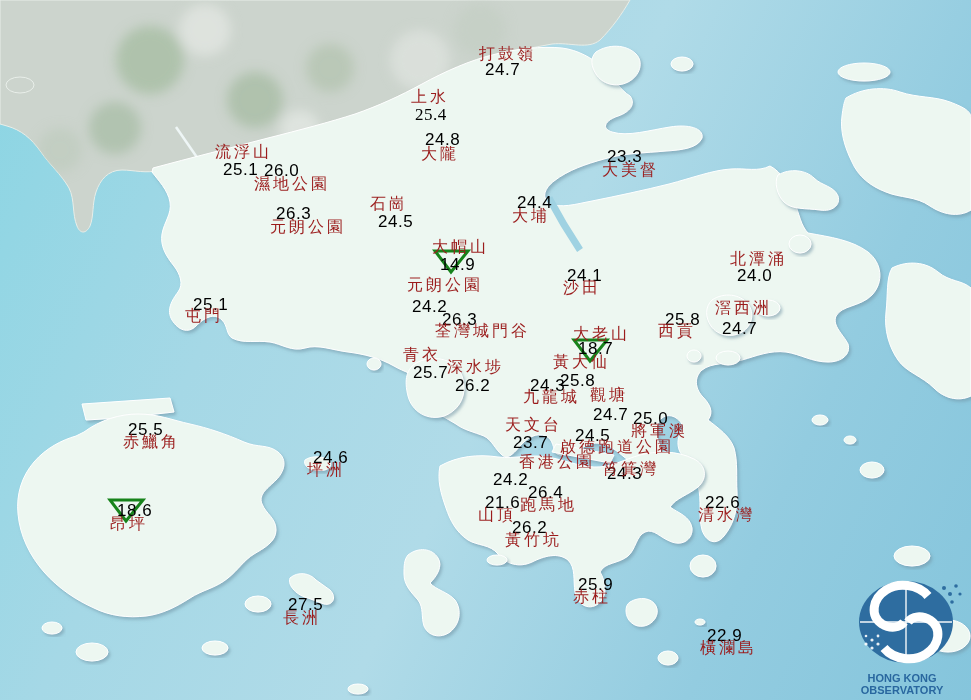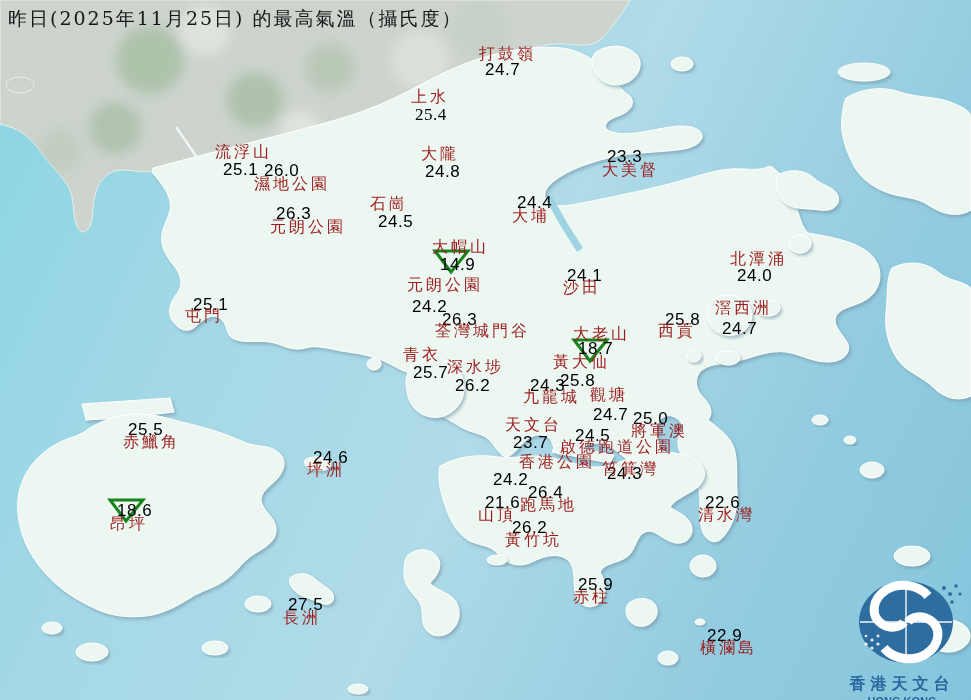--- a/index.html
+++ b/index.html
@@ -160,28 +160,27 @@
     <path class="land" d="M 892,268 C 908,260 926,262 938,272 C 950,282 962,280 971,288 L 971,396 C 958,402 944,398 934,388 C 922,376 906,372 898,360 C 889,347 884,330 886,312 C 888,296 886,278 892,268 Z"></path>
 
     <ellipse class="land" cx="820" cy="420" rx="8" ry="5"></ellipse>
     <ellipse class="land" cx="850" cy="440" rx="6" ry="4"></ellipse>
     <ellipse class="land" cx="872" cy="470" rx="12" ry="8"></ellipse>
     <ellipse class="land" cx="912" cy="556" rx="18" ry="10"></ellipse>
     <ellipse class="land" cx="948" cy="636" rx="22" ry="16"></ellipse>
     <ellipse class="land" cx="358" cy="689" rx="10" ry="5"></ellipse>
   </svg>
 
-  <div id="title">昨日(2025年11月25日) 的最高氣溫（攝氏度）</div>
 
   <div id="stations">
       <div class="sval" style="left: 485px; top: 61px;">24.7</div>
       <div class="sname" style="left: 479px; top: 46px;">打鼓嶺</div>
       <div class="sval" style="left: 415px; top: 106px; font-family: Liberation Serif, serif;">25.4</div>
       <div class="sname" style="left: 411px; top: 89px; text-align: center;">上水</div>
-      <div class="sval" style="left: 425px; top: 131px; margin-top: 32px;">24.8</div>
+      <div class="sval" style="left: 425px; top: 131px;">24.8</div>
       <div class="sname" style="left: 421px; top: 146px;">大隴</div>
       <div class="sval" style="left: 223px; top: 161px;">25.1</div>
       <div class="sname" style="left: 215px; top: 144px;">流浮山</div>
       <div class="sval" style="left: 264px; top: 162px;">26.0</div>
       <div class="sname" style="left: 254px; top: 176px;">濕地公園</div>
       <div class="sval" style="left: 607px; top: 148px;">23.3</div>
       <div class="sname" style="left: 602px; top: 162px; text-align: right;">大美督</div>
       <div class="sval" style="left: 276px; top: 205px;">26.3</div>
       <div class="sname" style="left: 270px; top: 219px;">元朗公園</div>
       <div class="sval" style="left: 378px; top: 213px;">24.5</div>
@@ -273,16 +272,15 @@
           <circle cx="30" cy="60" r="1.3"></circle>
       </g>
       <g fill="#2e6da0">
         <circle cx="108" cy="12" r="2"></circle>
           <circle cx="114" cy="18" r="2"></circle>
           <circle cx="120" cy="10" r="1.8"></circle>
         <circle cx="116" cy="26" r="1.8"></circle>
           <circle cx="124" cy="18" r="1.6"></circle>
       </g>
     </svg>
-    <div id="logo-zh">香港天文台</div>
     <div id="logo-en">HONG KONG OBSERVATORY</div>
   </div>
 </div>
 
 </body></html>

